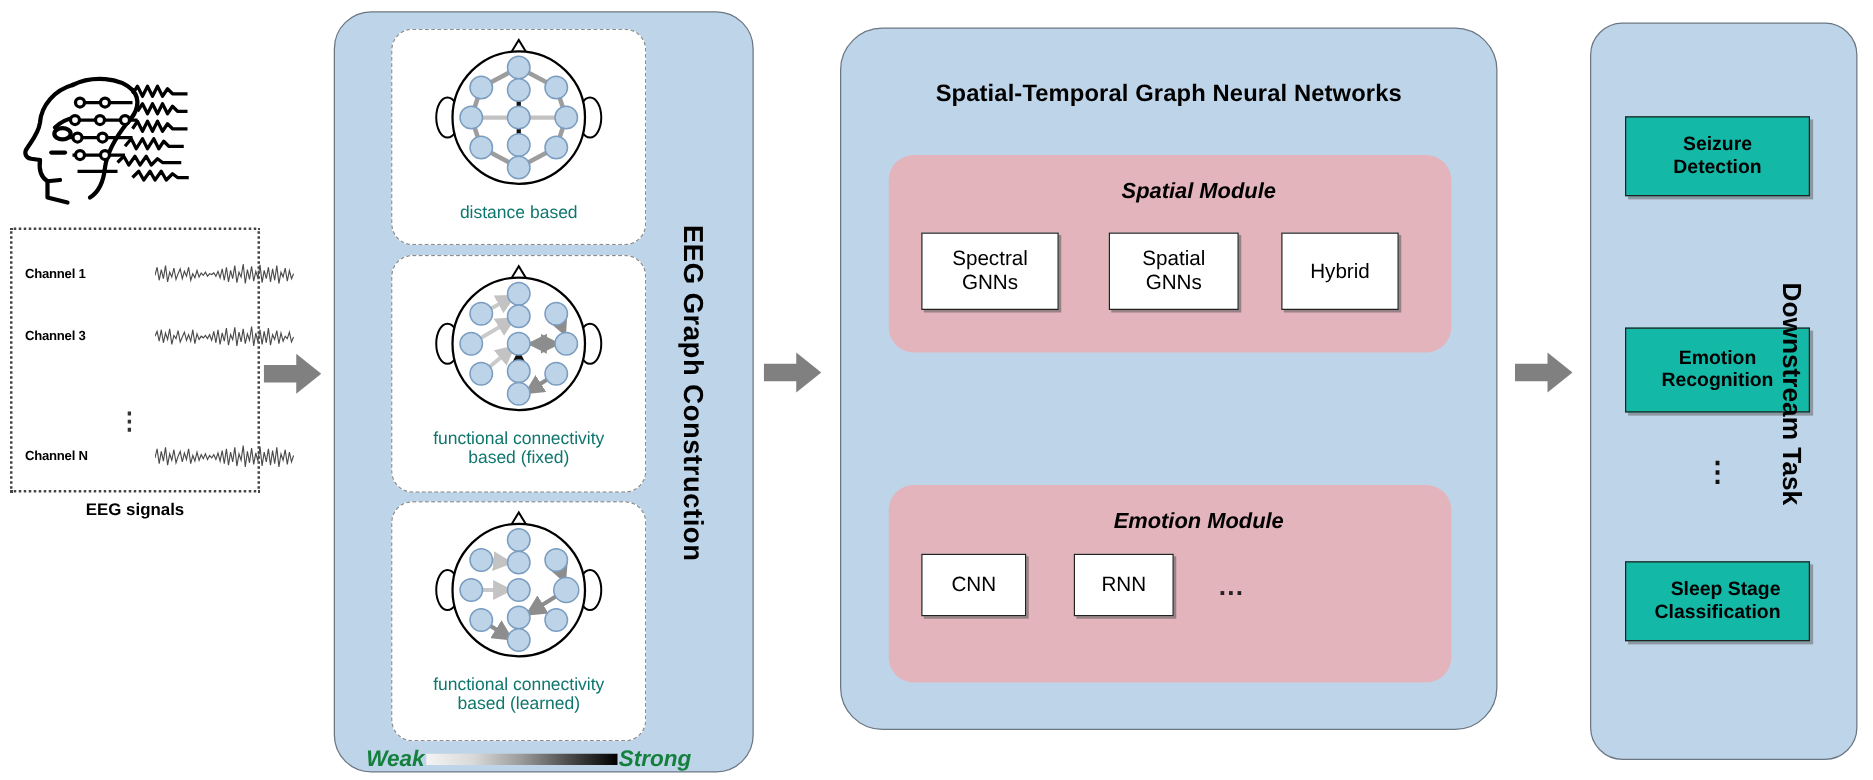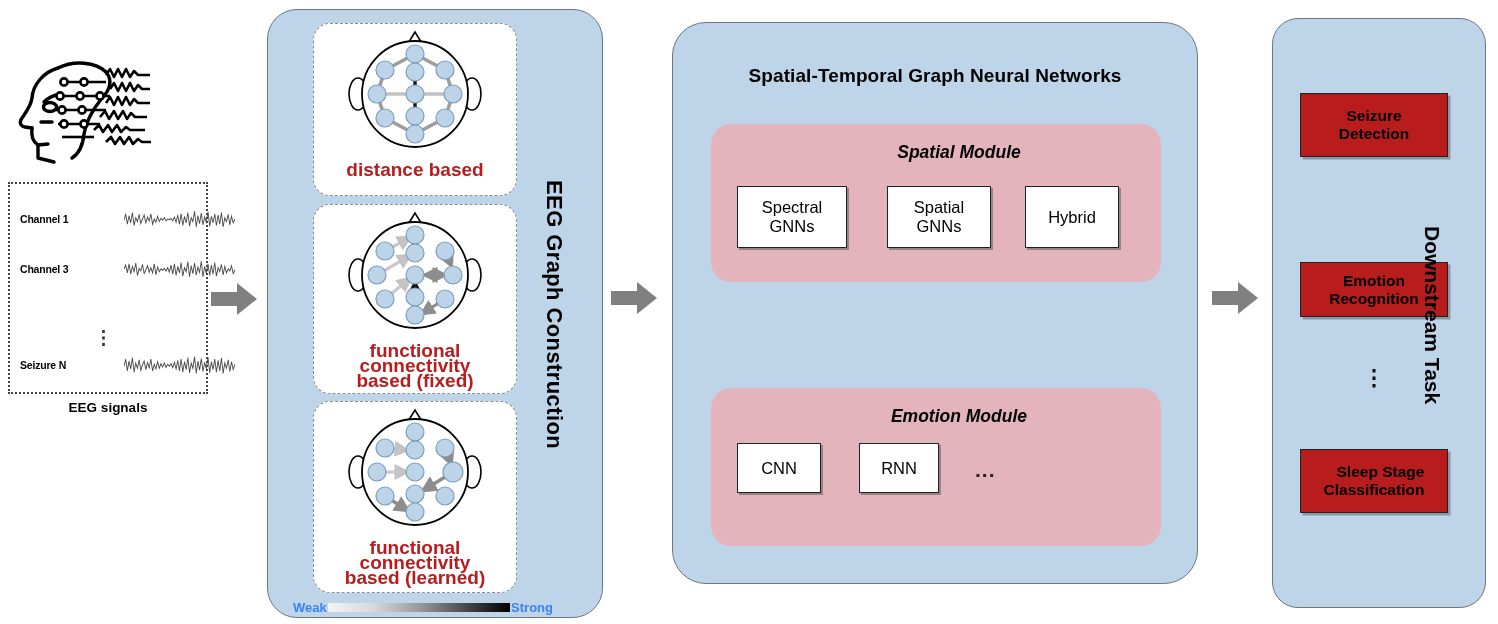--- a/index.html
+++ b/index.html
@@ -51,35 +51,35 @@
   .graphcard{
     position:absolute;left:45px;width:204px;
     background:#fff;border:1.6px dashed #8c8c8c;border-radius:17px;
     box-sizing:border-box;
   }
   #card-distance{top:13px;height:173px;}
   #card-fixed{top:194px;height:190px;}
   #card-learned{top:391px;height:192px;}
   .card-caption{
     position:absolute;left:0;width:100%;text-align:center;
-    font-size:19px;font-weight:bold;color:#b91c1c;line-height:15px;
+    font-size:14px;font-weight:normal;color:#0f766e;line-height:15px;
   }
   .headsvg{position:absolute;left:50%;transform:translateX(-50%);}
   #label-graph-construction{
     left:524px;top:150px;width:60px;height:330px;
     display:flex;align-items:center;justify-content:center;
   }
   #label-graph-construction span{
     writing-mode:vertical-rl;
     font-size:22px;font-weight:bold;color:#000;white-space:nowrap;
     letter-spacing:0.4px;
   }
   #legend-bar{left:293px;top:597px;width:260px;height:20px;
     display:flex;align-items:center;}
-  .legend-txt{font-size:13px;font-weight:bold;color:#3b82f6;}
+  .legend-txt{font-size:18px;font-weight:bold;color:#15803d;font-style:italic;}
   #legend-gradient{
     flex:1;height:9px;margin:0 1px;
     background:linear-gradient(to right,#f4f4f4,#d8d8d8,#9a9a9a,#4a4a4a,#000000);
   }
 
   
   #panel-stgnn{left:672px;top:22px;width:526px;height:562px;}
   #stgnn-title{
     left:0;top:42px;width:100%;text-align:center;
     font-size:19px;font-weight:bold;color:#000;letter-spacing:0.1px;
@@ -103,27 +103,27 @@
   }
   .ellipsis-h{
     position:absolute;font-size:21px;font-weight:bold;color:#222;
     letter-spacing:1px;
   }
 
   
   #panel-down{left:1272px;top:18px;width:214px;height:590px;border-radius:26px;}
   .taskbox{
     position:absolute;left:27px;width:148px;
-    background:#b91c1c;border:1.6px solid #222;box-sizing:border-box;
+    background:#14b8a6;border:1.6px solid #222;box-sizing:border-box;
     display:flex;align-items:center;justify-content:center;text-align:center;
     font-size:15.5px;font-weight:bold;color:#000;line-height:18px;
     box-shadow:2.5px 2.5px 0 rgba(90,90,90,.5);
   }
   #task-0{top:74px;height:64px;}
-  #task-1{top:243px;height:55px;}
+  #task-1{top:243px;height:68px;}
   #task-2{top:430px;height:64px;text-align:right;}
   #task-dots{
     left:27px;top:355px;width:148px;text-align:center;
     font-size:22px;font-weight:bold;line-height:8px;color:#111;
   }
   #label-downstream{
     left:1404px;top:150px;width:56px;height:330px;
     display:flex;align-items:center;justify-content:center;
   }
   #label-downstream span{
@@ -182,21 +182,21 @@
       </svg>
     </div>
     <div class="chan-row" style="left:10px;top:72px;">
       <span class="chan-label">Channel 3</span>
       <svg class="chan-wave" viewBox="0 0 200 40" preserveAspectRatio="none">
         <polyline fill="none" stroke="#4a4a4a" stroke-width="1.6" points="0,20 3,14 6,26 9,12 12,28 15,16 18,24 21,11 24,30 27,19 30,23 33,13 36,27 39,21 42,15 45,25 48,18 51,26 54,12 57,29 60,17 63,24 66,20 69,22 72,19 75,23 78,18 81,25 84,14 87,28 90,12 93,30 96,16 99,26 102,10 105,31 108,18 111,24 114,9 117,32 120,15 123,27 126,11 129,29 132,17 135,25 138,8 141,32 144,16 147,27 150,12 153,30 156,14 159,28 162,10 165,31 168,18 171,24 174,13 177,29 180,16 183,26 186,20 189,23 192,15 195,27 198,21"></polyline>
       </svg>
     </div>
     <div id="chan-dots">⋮</div>
     <div class="chan-row" style="left:10px;top:168px;">
-      <span class="chan-label">Seizure N</span>
+      <span class="chan-label">Channel N</span>
       <svg class="chan-wave" viewBox="0 0 200 40" preserveAspectRatio="none">
         <polyline fill="none" stroke="#4a4a4a" stroke-width="1.6" points="0,22 3,11 6,29 9,14 12,26 15,9 18,31 21,17 24,25 27,12 30,28 33,20 36,14 39,27 42,16 45,24 48,11 51,29 54,19 57,26 60,15 63,25 66,18 69,23 72,17 75,24 78,19 81,22 84,18 87,24 90,16 93,26 96,13 99,29 102,11 105,31 108,15 111,27 114,9 117,32 120,17 123,25 126,7 129,33 132,14 135,28 138,10 141,30 144,16 147,26 150,8 153,32 156,15 159,27 162,11 165,31 168,13 171,29 174,9 177,33 180,17 183,25 186,12 189,30 192,15 195,27 198,19"></polyline>
       </svg>
     </div>
   </div>
 
   <div class="abs" id="eeg-caption">EEG signals</div>
 </div>
 
 <svg class="abs arrow" style="left:211px;top:281px;" viewBox="0 0 46 36">

